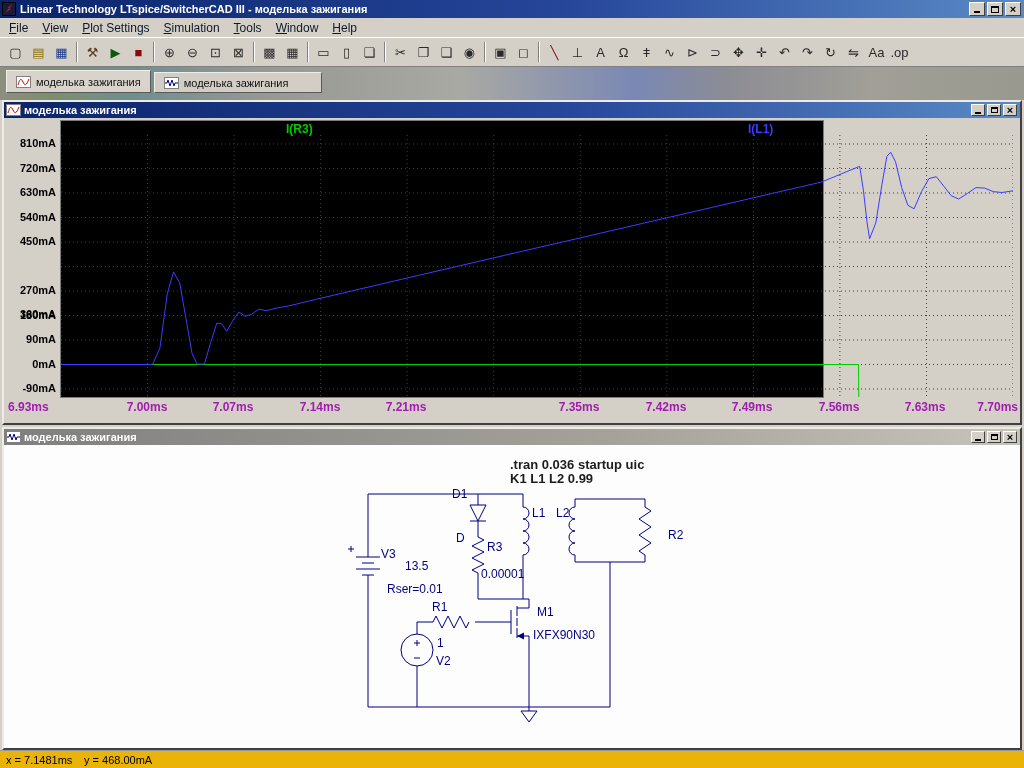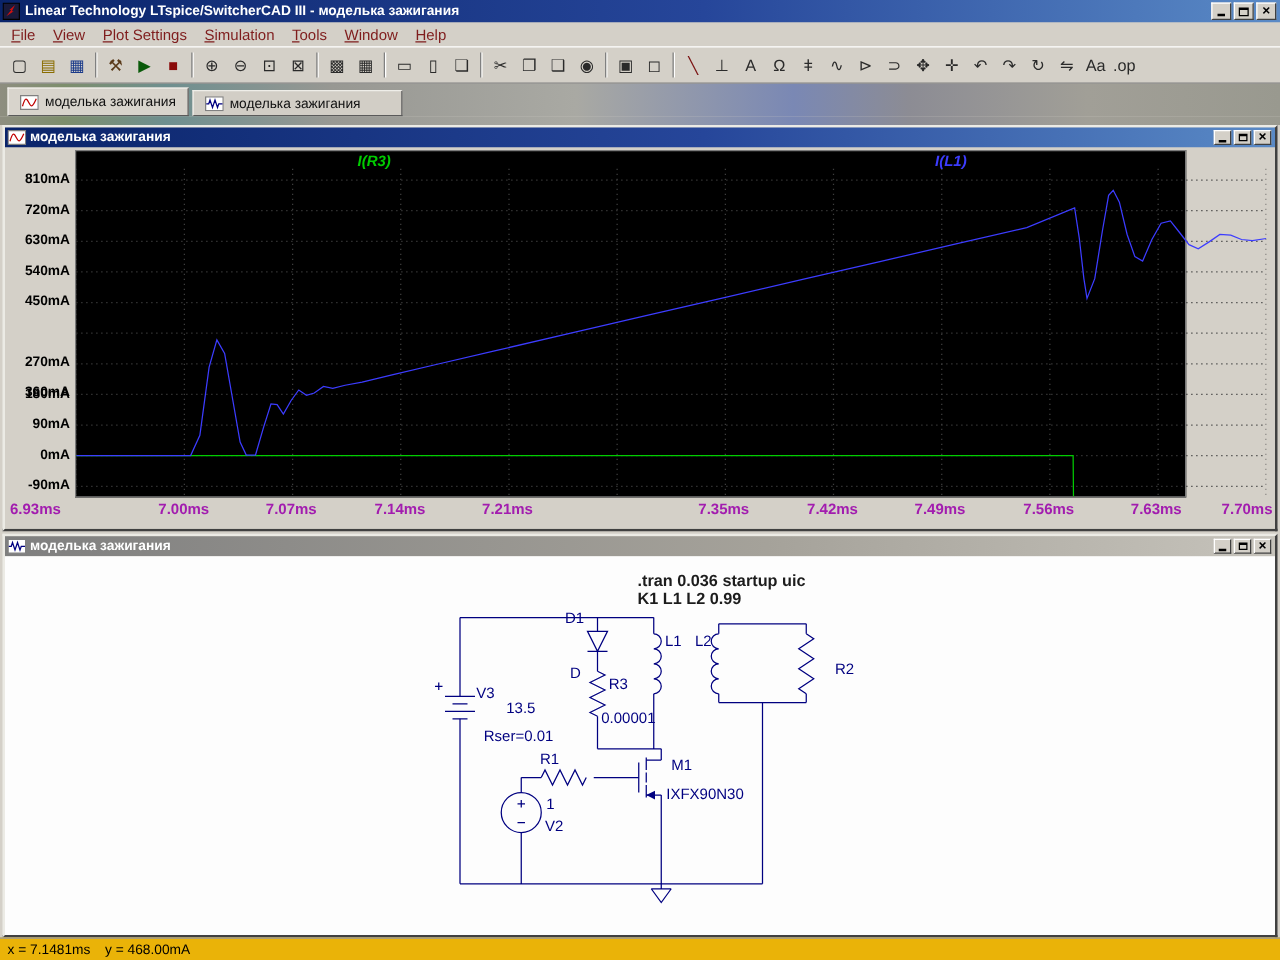--- a/index.html
+++ b/index.html
@@ -17,21 +17,21 @@
   .cbtn { width:14px; height:12px; }
   .g-min { display:block; width:6px; height:2px; background:#000; margin-top:6px; }
   .cbtn .g-min { margin-top:5px; }
   .g-max { display:block; width:8px; height:7px; border:1px solid #000; border-top:2px solid #000; }
   .cbtn .g-max { width:7px; height:6px; }
   .g-close { font:bold 11px "Liberation Sans",sans-serif; color:#000; line-height:10px; }
 
   
   .menubar { position:absolute; top:18px; left:0; width:100%; height:19px; background:#d4d0c8;
     display:flex; align-items:center; padding-left:2px; }
-  .menu-item { font-size:12px; color:#7f1d1d; padding:2px 7px; white-space:nowrap; }
+  .menu-item { font-size:12px; color:#0f172a; padding:2px 7px; white-space:nowrap; }
 
   
   .toolbar { position:absolute; top:37px; left:0; width:100%; height:30px; background:#d4d0c8;
     border-top:1px solid #fff; border-bottom:1px solid #808080;
     display:flex; align-items:center; padding:2px 4px; overflow:hidden; }
   .tb-btn { width:23px; height:22px; display:inline-flex; align-items:center; justify-content:center;
     font-size:13px; color:#2a2a2a; flex:0 0 auto; }
   .tb-sep { width:2px; height:20px; border-left:1px solid #808080; border-right:1px solid #fff; margin:0 3px; flex:0 0 auto; }
 
   
@@ -48,21 +48,21 @@
   .win { position:absolute; left:2px; width:1020px; border:2px solid; border-color:#ecebe5 #404040 #404040 #ecebe5; background:#d4d0c8; }
   .wf-win { top:100px; height:325px; }
   .sch-win { top:427px; height:323px; }
   .child-title { height:16px; display:flex; align-items:center; padding:0 2px; gap:3px; }
   .child-title.active { background:linear-gradient(90deg,#0a246a 0%,#26469a 55%,#5a8ac6 100%); }
   .child-title.inactive { background:linear-gradient(90deg,#7f7f7f 0%,#a5a29a 60%,#c6c3bb 100%); }
   .ct-label { color:#fff; font-size:11px; font-weight:bold; flex:1; white-space:nowrap; }
 
   
   .wf-content { position:relative; width:1016px; height:305px; background:#d4d0c8; }
-  .wf-plot { position:absolute; left:56px; top:2px; width:889px; height:278px; background:#000; border:1px solid #7b7b7b;font-style:italic; }
+  .wf-plot { position:absolute; left:56px; top:2px; width:764px; height:278px; background:#000; border:1px solid #7b7b7b; }
   .legend { position:absolute; top:1px; font-size:12px; font-weight:bold; }
   #ylabels { position:absolute; left:0; top:0; width:54px; height:284px; }
   .ylabel { position:absolute; right:2px; font-size:11px; font-weight:bold; color:#000; white-space:nowrap; }
   #xlabels { position:absolute; left:0; top:282px; width:1016px; height:16px; }
   .xlabel { position:absolute; width:70px; font-size:12px; font-weight:bold; color:#a21caf; text-align:center; white-space:nowrap; }
 
   
   .sch-content { width:1016px; height:303px; background:#fdfdfd; }
   .ckt { stroke:#000080; fill:none; stroke-width:1; }
   .sch-directive { font:bold 13px "Liberation Sans",sans-serif; fill:#1c1c1c; }

